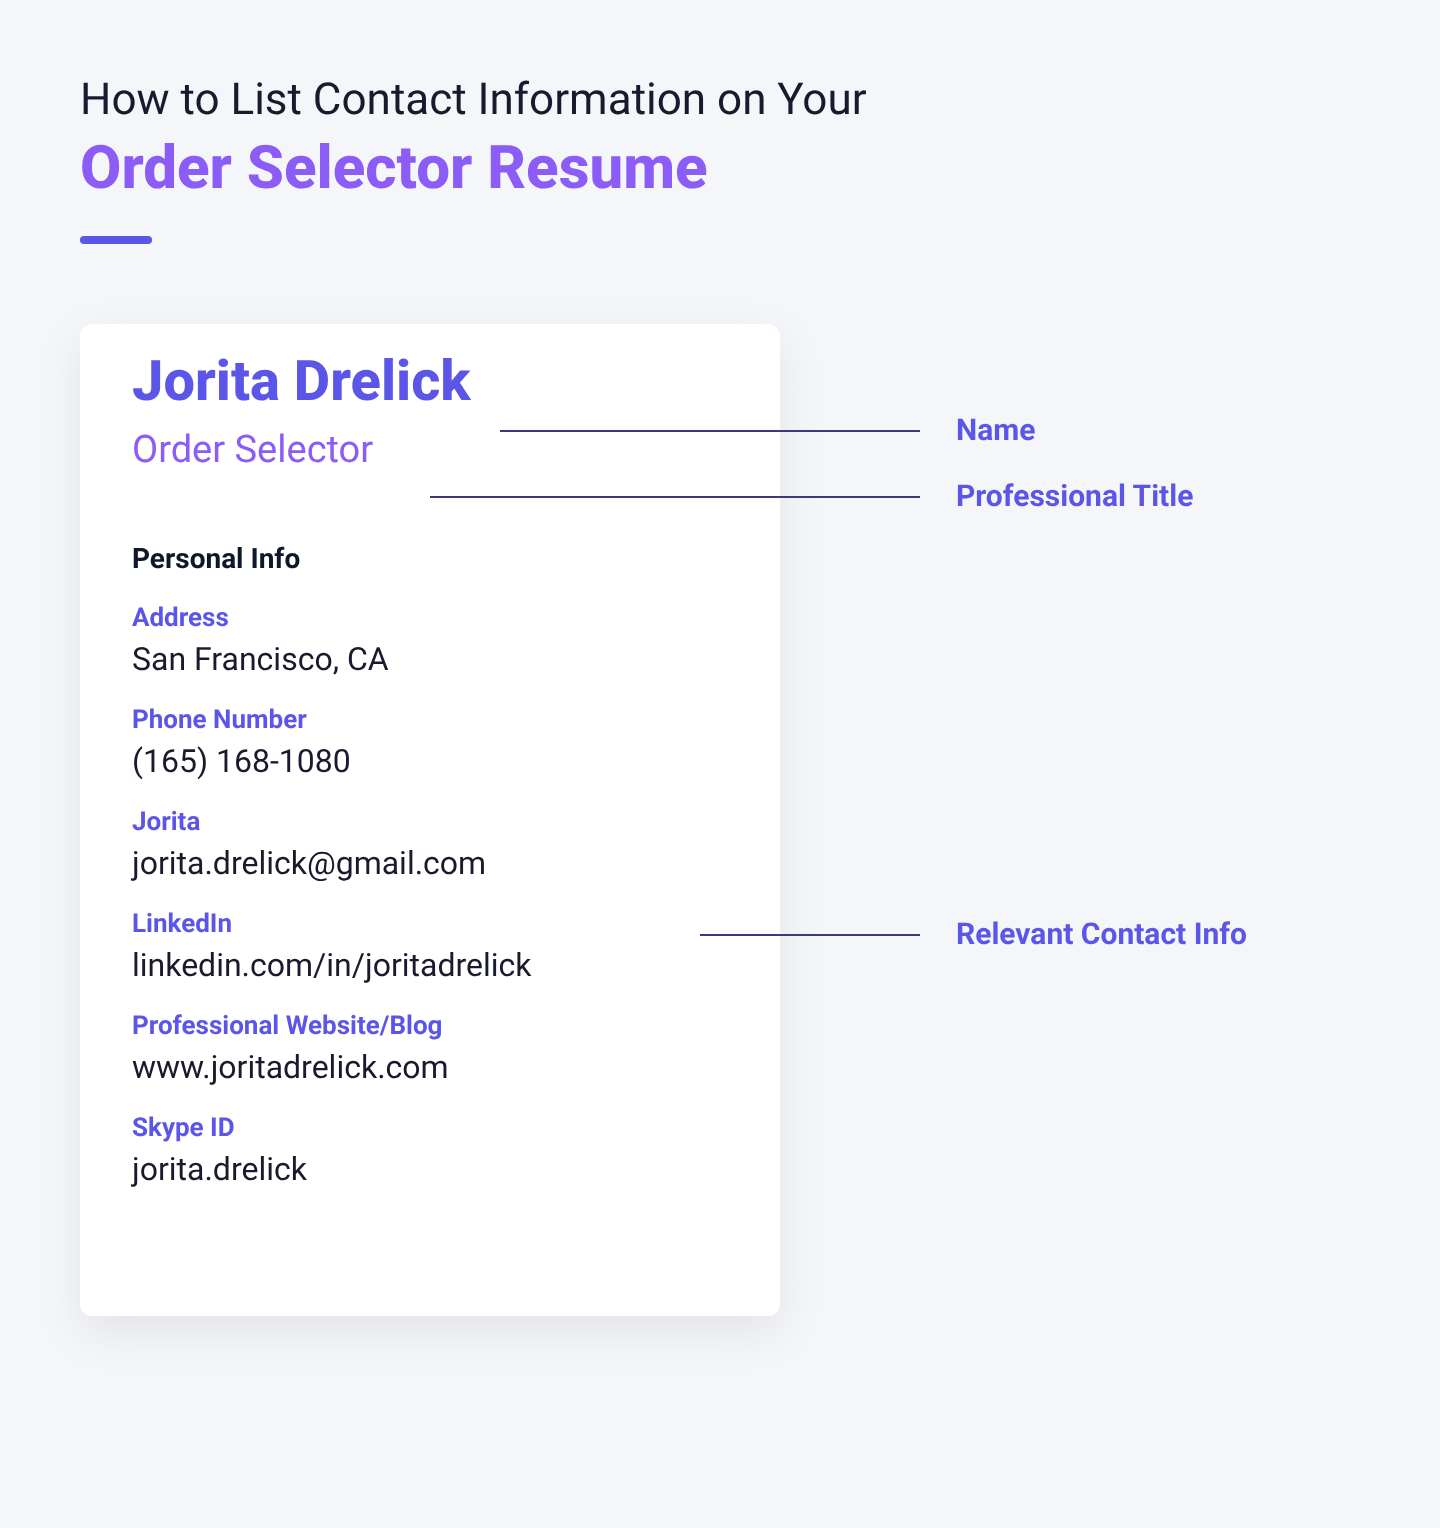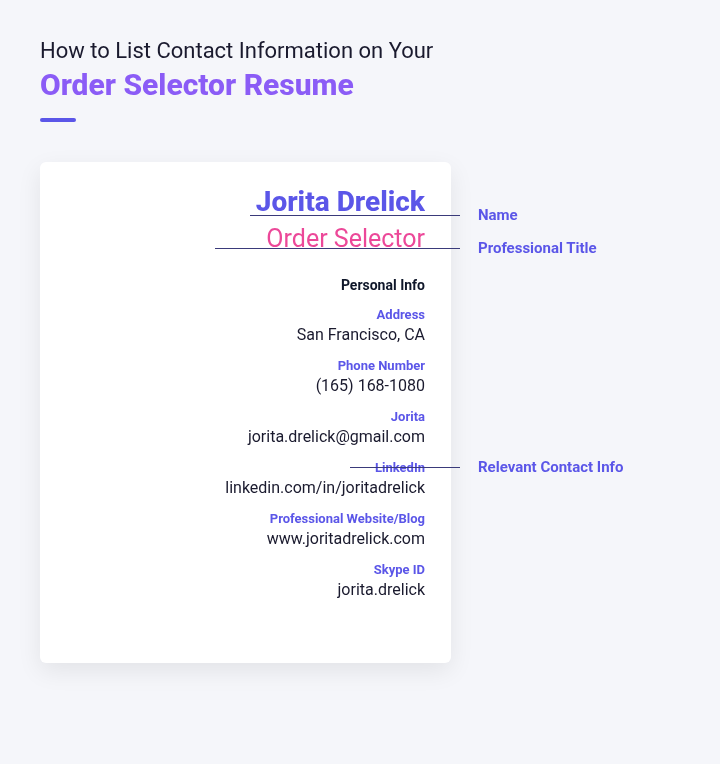--- a/index.html
+++ b/index.html
@@ -37,38 +37,37 @@
       border-radius: 2px;
     }
     .content {
       position: relative;
       margin-top: 40px;
       padding: 0 40px;
       display: flex;
     }
     .card {
       background: #ffffff;
-      width: 411px;
+      width: 350px;
       border-radius: 6px;
       box-shadow: 0 8px 24px rgba(0,0,0,0.08);
-      padding: 23px 26px 50px 26px;
+      padding: 12px 26px 50px 26px;
       position: relative;
-      text-align: right;
     }
     .name {
       font-size: 28px;
       font-weight: 800;
       color: #5b56e8;
       margin-bottom: 6px;
     }
     .title {
-      font-size: 25px;
+      font-size: 19px;
       font-weight: 400;
-      color: #ec4899;
-      margin-bottom: 24px;
+      color: #8b5cf6;
+      margin-bottom: 36px;
     }
     .section-title {
       font-size: 14px;
       font-weight: 700;
       color: #0f172a;
       margin-bottom: 14px;
     }
     .field {
       margin-bottom: 14px;
     }

